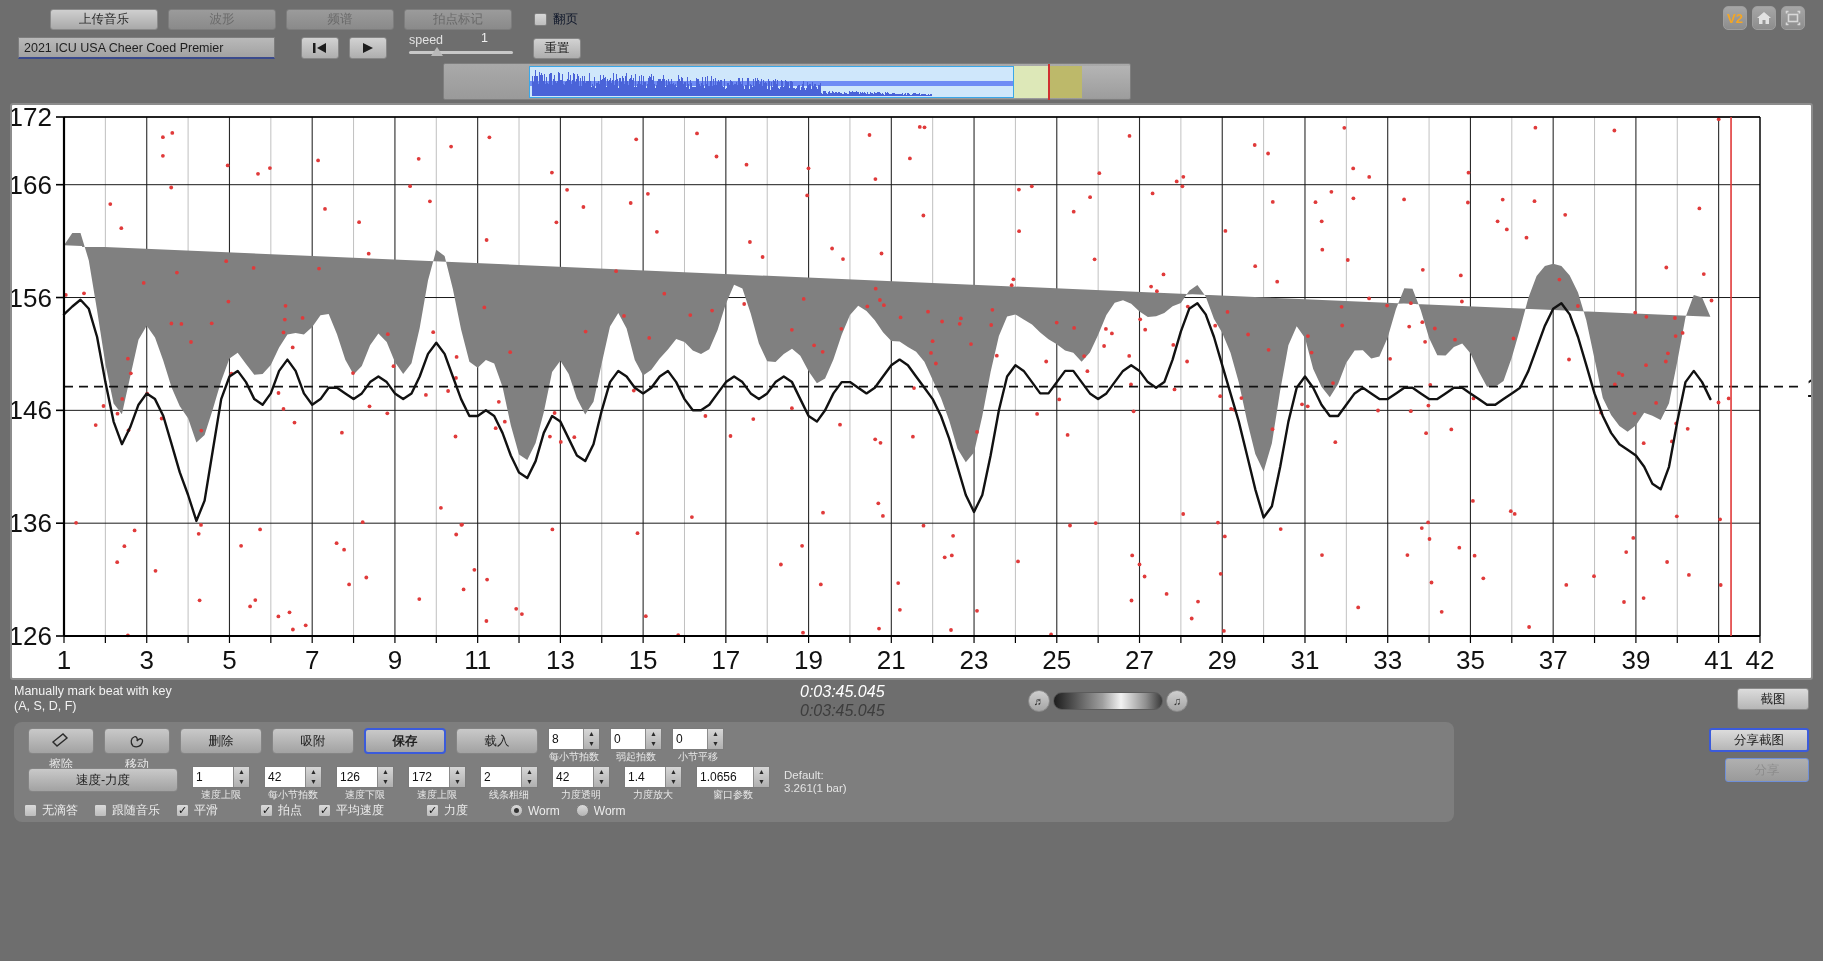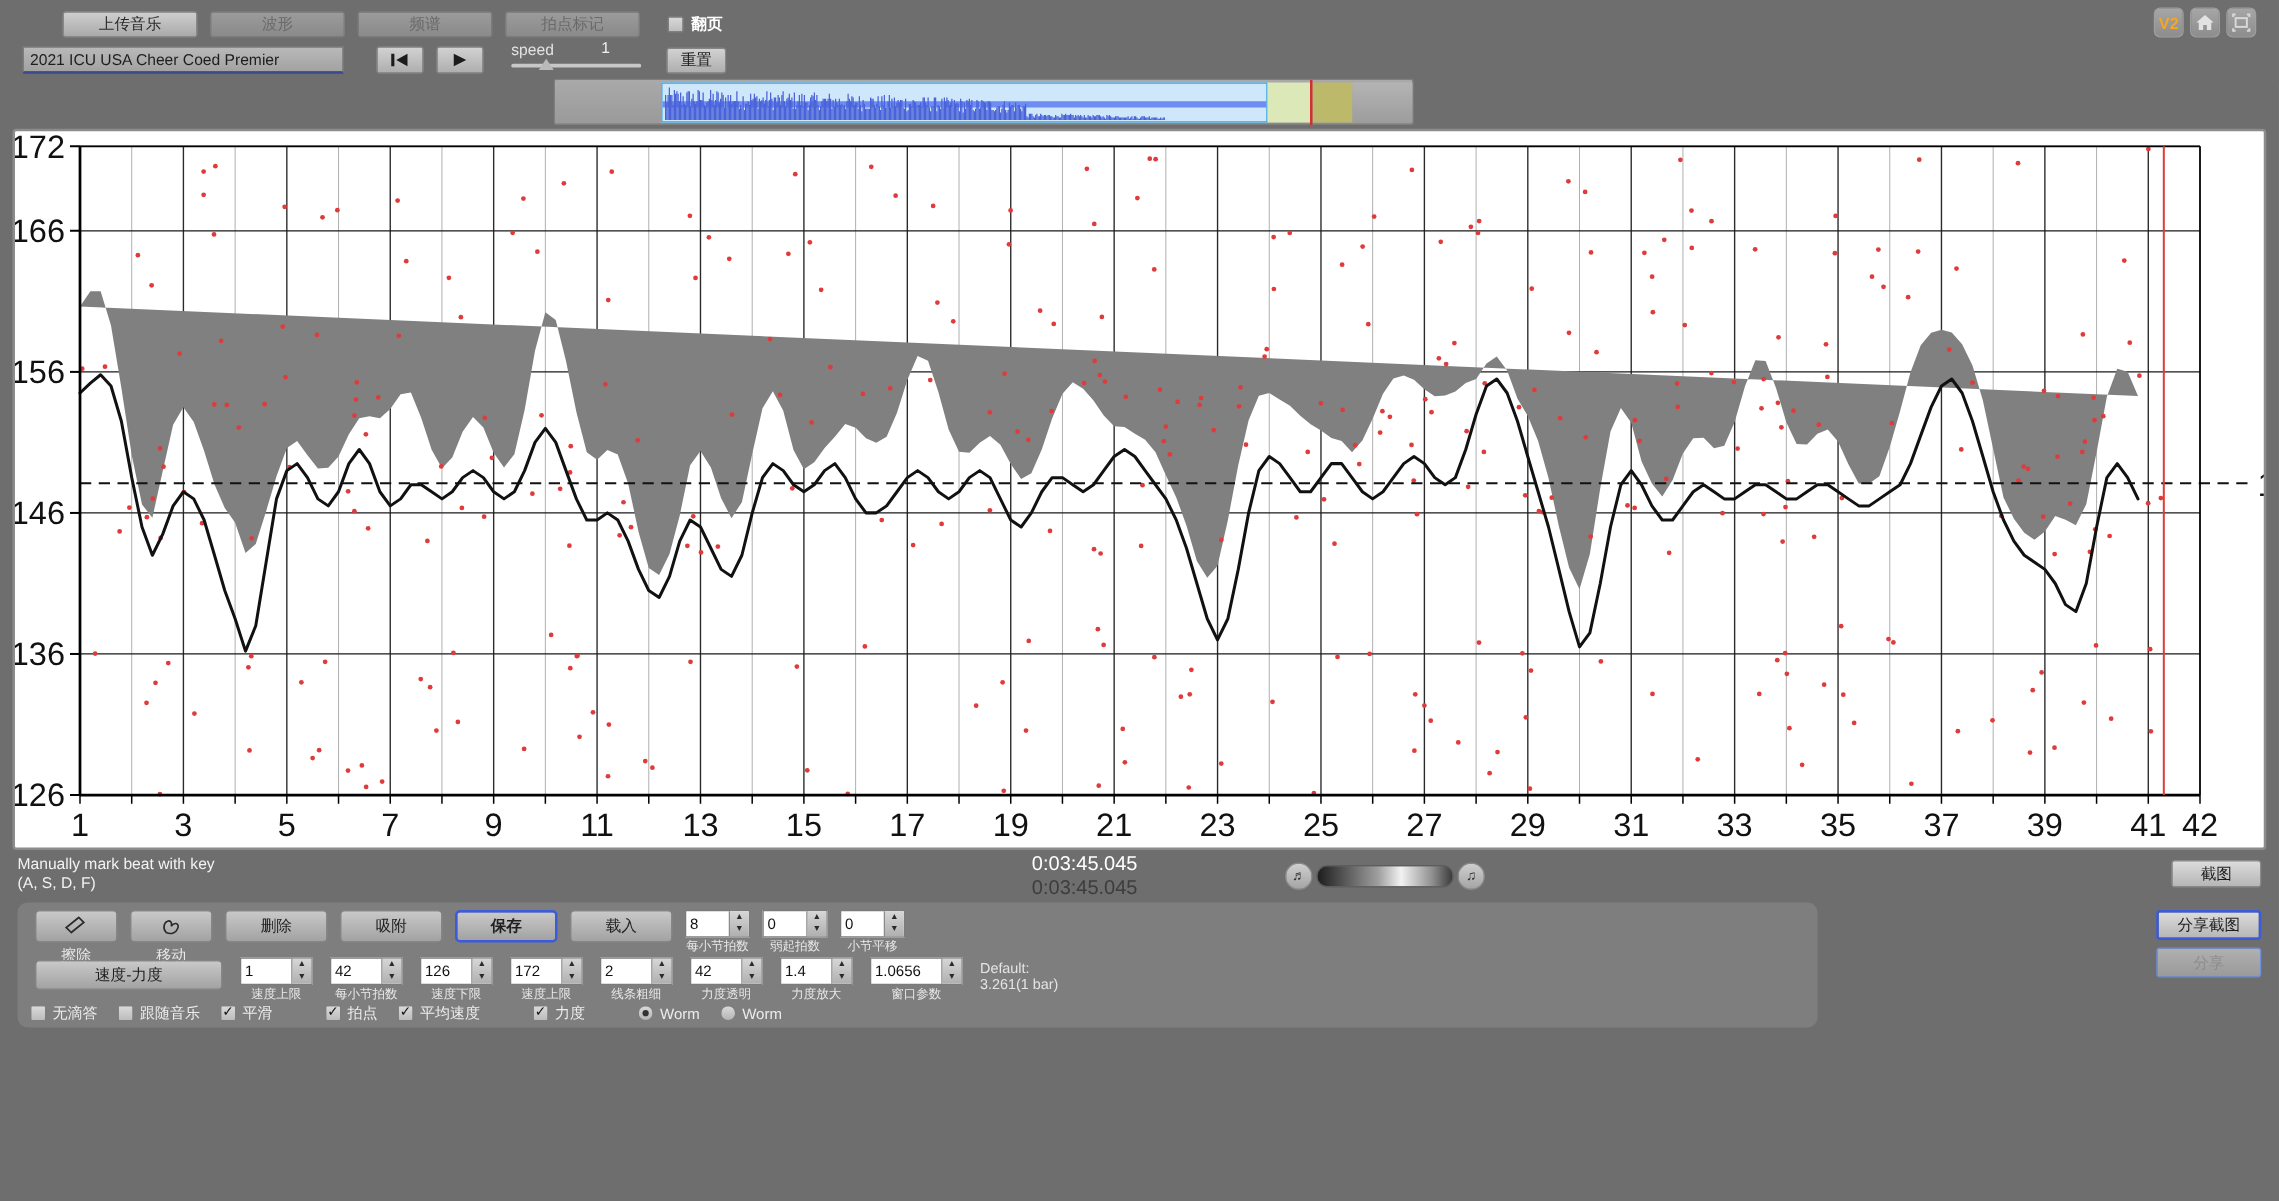--- a/index.html
+++ b/index.html
@@ -31,21 +31,21 @@
   }
   .tabbtn.inactive {
     background: linear-gradient(#9b9b9b,#8a8a8a);
     color: #6a6a6a; border-color: #7d7d7d;
   }
   .chkwrap { display: flex; align-items: center; gap: 6px; margin-left: 12px; }
   .chkbox {
     width: 13px; height: 13px; background: linear-gradient(#d8d8d8,#bdbdbd);
     border: 1px solid #7f7f7f; border-radius: 2px; cursor: pointer;
   }
-  .chklabel { color: #ffffff; font-size: 12.5px; font-weight: bold; }
+  .chklabel { color: #0f172a; font-size: 12.5px; }
 
   .titlerow { position: absolute; left: 18px; top: 33px; display: flex; align-items: center; }
   .trackfield {
     width: 257px; height: 22px;
     background: linear-gradient(#b9b9b9,#a2a2a2);
     border: 1px solid #7d7d7d; border-bottom: 2px solid #3a4a8c;
     color: #1e1e1e; font-size: 12.5px; line-height: 20px; padding-left: 5px;
     overflow: hidden; white-space: nowrap;
   }
   .transport { display: flex; gap: 10px; margin-left: 26px; }
@@ -106,21 +106,21 @@
     background: #ffffff; border: 2px solid #8c8c8c; border-radius: 3px;
   }
   .plot { position: absolute; left: 0; top: 0; width: 100%; height: 100%; }
 
   
   .statusstrip { position: absolute; left: 0; top: 682px; width: 1823px; height: 40px; }
   .hintline {
     position: absolute; left: 14px; top: 2px;
     color: #f2f2f2; font-size: 12.5px; line-height: 15px;
   }
-  .timewrap { position: absolute; left: 800px; top: 0px; text-align: right; width: 110px; }
+  .timewrap { position: absolute; left: 800px; top: 0px; text-align: left; width: 110px; font-style: italic; }
   .time1 { color: #ffffff; font-size: 16px; line-height: 19px; }
   .time2 { color: #3d3d3d; font-size: 16px; line-height: 19px; }
 
   .volwrap { position: absolute; left: 1028px; top: 688px; width: 160px; height: 26px; display: flex; align-items: center; }
   .volicon {
     width: 22px; height: 22px; border-radius: 50%;
     background: linear-gradient(#cfcfcf,#a4a4a4); border: 1px solid #8a8a8a;
     display: flex; align-items: center; justify-content: center; font-size: 11px; color: #2c2c2c;
   }
   .volbar {
@@ -187,21 +187,21 @@
   .cbtxt { color: #ececec; font-size: 12px; }
   .rd {
     width: 13px; height: 13px; border-radius: 50%;
     background: linear-gradient(#dadada,#b4b4b4); border: 1px solid #7e7e7e;
     display: flex; align-items: center; justify-content: center;
   }
   .rd i { width: 5px; height: 5px; border-radius: 50%; background: #333; display: block; }
   .rd.off i { background: transparent; }
 
   .shbtn {
-    position: absolute; right: 14px; top: 728px; width: 84px; height: 24px;
+    position: absolute; right: 14px; top: 728px; width: 100px; height: 24px;
     background: linear-gradient(#dcdcdc,#b6b6b6); border: 2px solid #3b5bdb; border-radius: 3px;
     color: #1c1c1c; font-size: 12.5px; line-height: 20px; text-align: center; cursor: pointer;
   }
   .shbtn2 {
     position: absolute; right: 14px; top: 758px; width: 84px; height: 24px;
     background: linear-gradient(#b0b0b0,#9a9a9a); border: 1px solid #6f8fd8; border-radius: 3px;
     color: #8d8d8d; font-size: 12.5px; line-height: 22px; text-align: center; cursor: pointer;
   }
 </style>
 </head>

